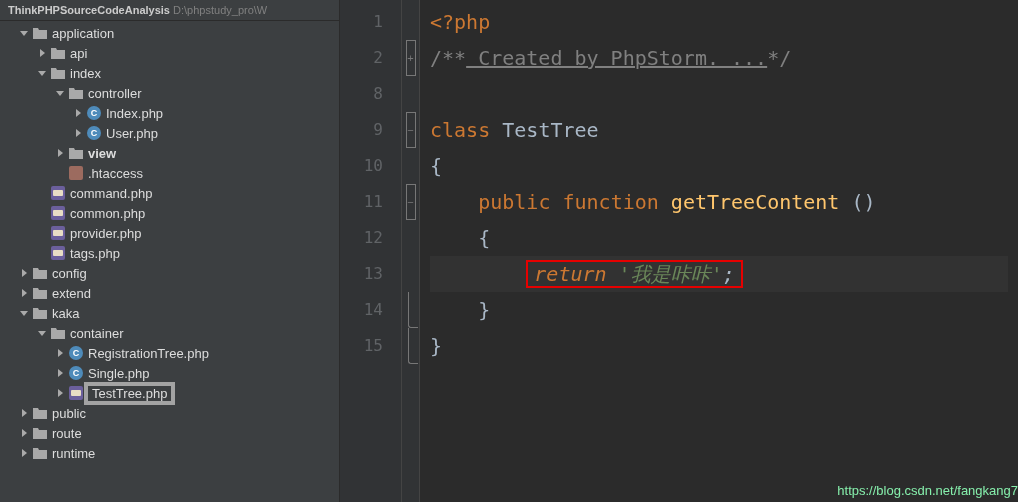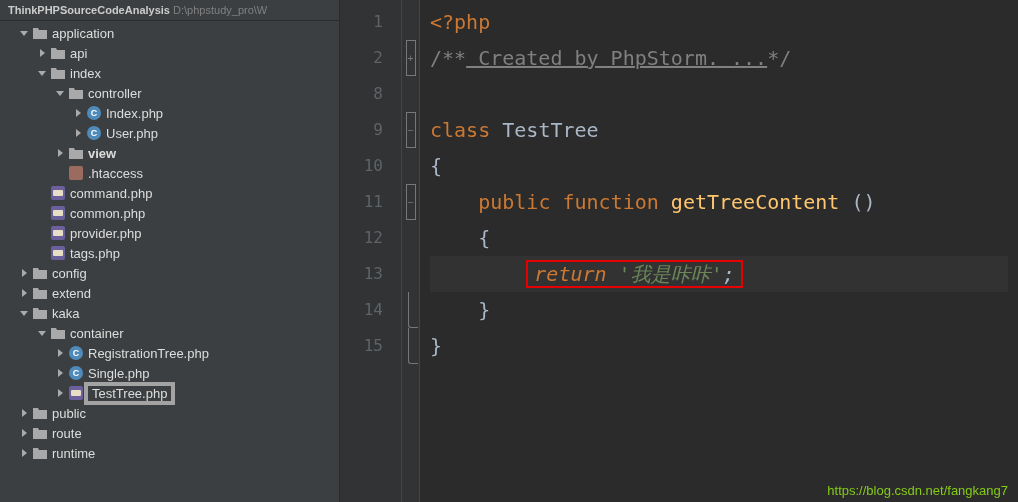--- a/index.html
+++ b/index.html
@@ -153,22 +153,22 @@
 .cmt-u { color: #808080; text-decoration: underline; }
 .txt { color: #a9b7c6; }
 .code-red-box {
   border: 2px solid #e60000;
   padding: 0 6px;
   font-style: italic;
 }
 .watermark {
   position: absolute;
   bottom: 4px;
-  right: 10px;
-  color: #84cc16;
+  right: 0;
+  color: #86efac;
   font-size: 13px;
 }
 </style>
 </head>
 <body>
 
 <div class="sidebar">
   <div class="breadcrumb">
     <b>ThinkPHPSourceCodeAnalysis</b>
     <span class="path">D:\phpstudy_pro\W</span>

